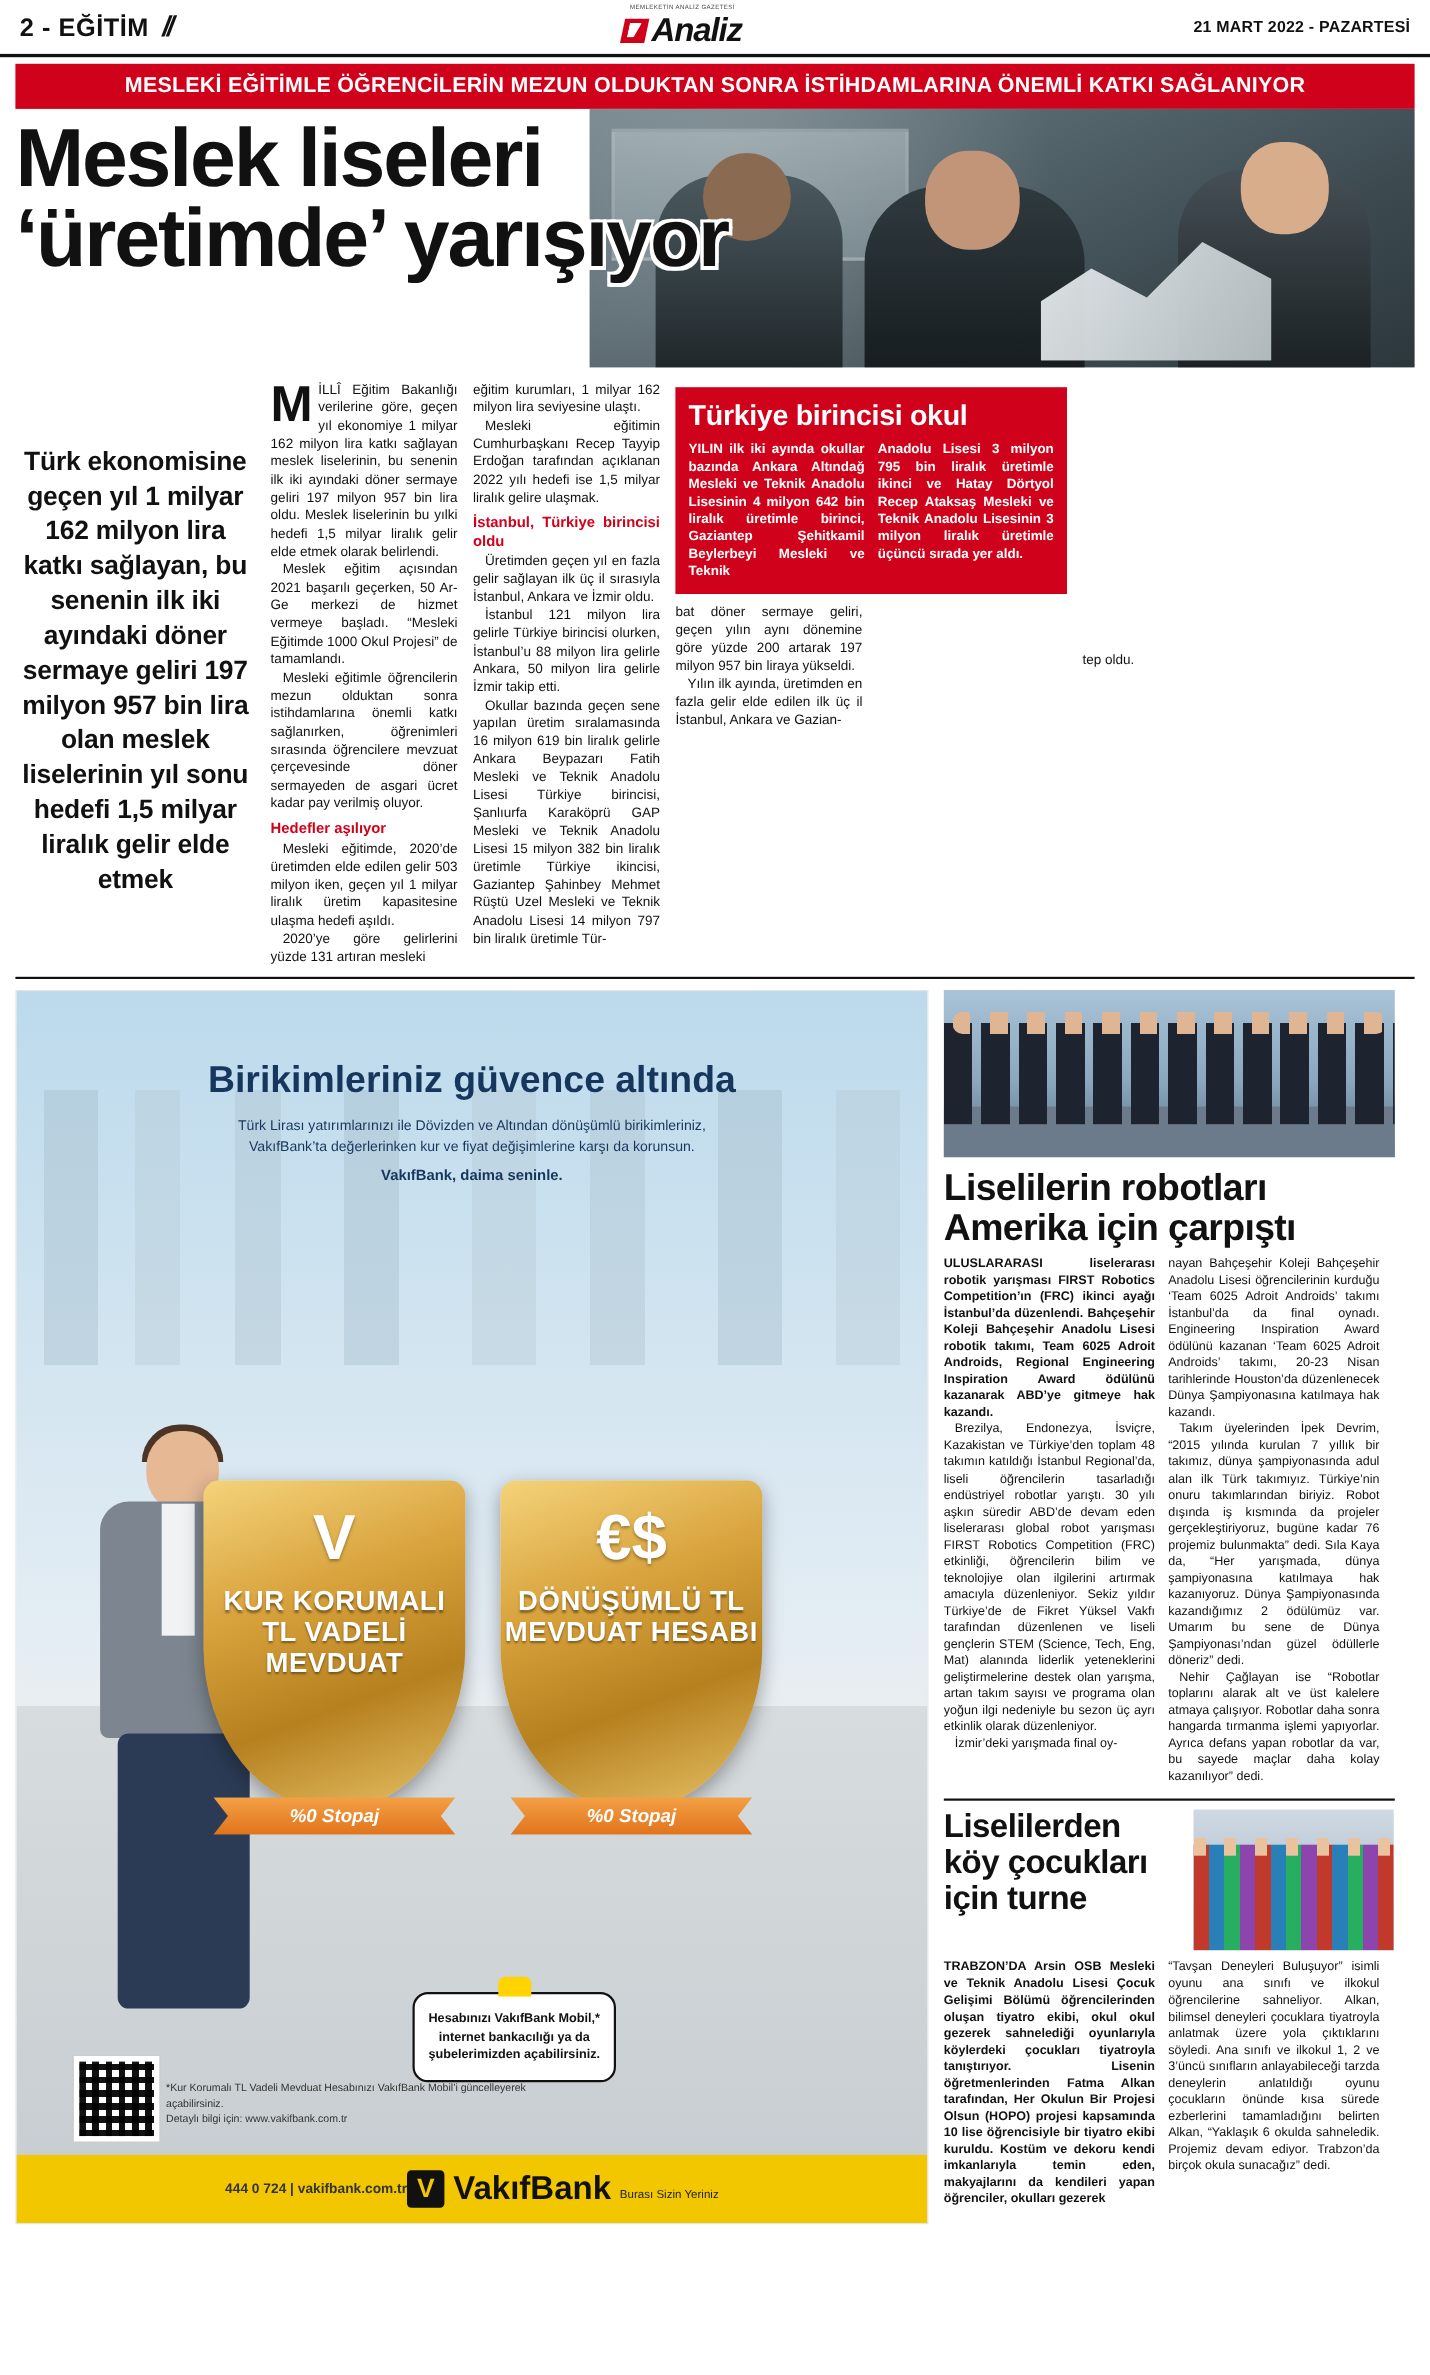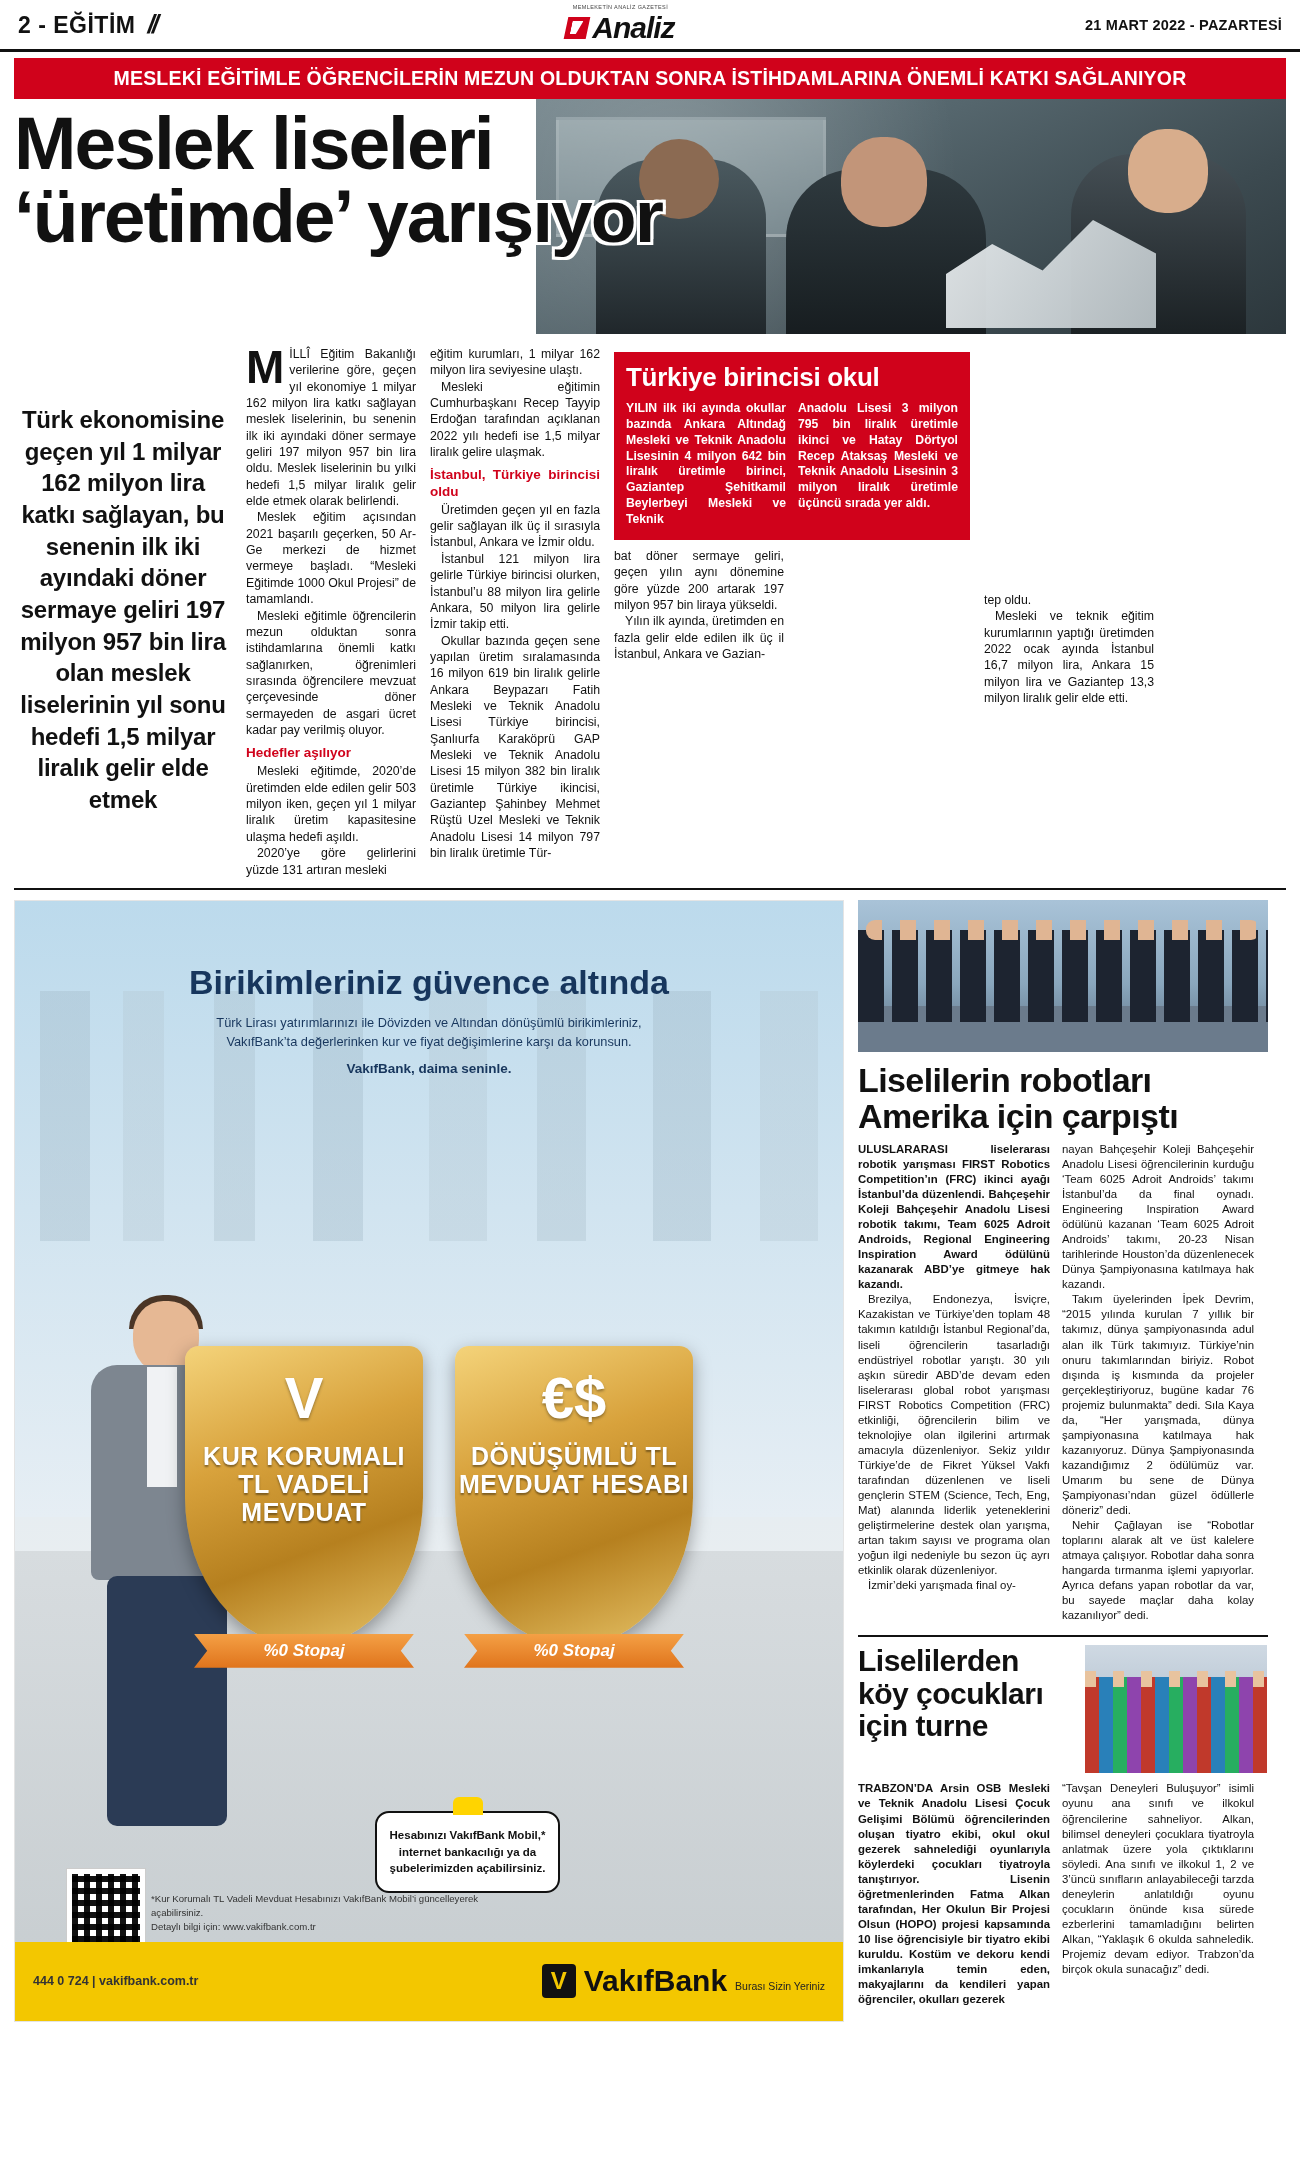--- a/index.html
+++ b/index.html
@@ -147,22 +147,22 @@
     border-radius:14px; padding:14px 12px; font-size:11.5px; line-height:1.45; text-align:center; font-weight:bold;
   }
   .ad-callout:before{ content:""; position:absolute; top:-16px; left:76px; width:30px;height:18px;background:#ffd400;border-radius:6px 6px 0 0;}
   .qr { position:absolute; left:52px; bottom:74px; width:78px; height:78px;
     background:
       repeating-linear-gradient(90deg,#111 0 6px,#fff 6px 12px),
       repeating-linear-gradient(0deg,#111 0 6px,#fff 6px 12px);
     background-blend-mode:multiply; border:5px solid #fff; outline:1px solid #ccc;}
   .ad-legal { position:absolute; left:136px; bottom:86px; width:350px; font-size:9.6px; line-height:1.5; color:#333;}
   .ad-footer {
-    position:absolute; left:0; right:0; bottom:0; height:79px; background:#f3c700;
-    display:flex; align-items:center; justify-content:space-between; padding:0 18px;
+    position:absolute; left:0; right:0; bottom:0; height:62px; background:#f3c700;
+    display:flex; align-items:center; justify-content:center; padding:0 18px;
   }
   .ad-footer .phone { font-size:12.5px; font-weight:bold; color:#333; }
   .ad-brand { display:flex; align-items:center; gap:8px; }
   .ad-brand .bmark { width:34px;height:34px;background:#111;color:#f3c700;font-weight:bold;
      display:flex;align-items:center;justify-content:center;font-size:24px;border-radius:4px;}
   .ad-brand .bname { font-size:30px; font-weight:bold; color:#111; }
   .ad-brand .bslogan{ font-size:10.5px; color:#222; margin-top:10px;}
   .ad-social { position:absolute; left:52px; bottom:16px; display:flex; align-items:center; gap:4px; font-size:10px;}
   .ad-social i { width:15px;height:15px;display:inline-block;border-radius:3px;color:#fff;font-style:normal;
      font-size:10px;text-align:center;line-height:15px;}
@@ -262,21 +262,20 @@
       <div style="display:flex; gap:14px; margin-top:8px;">
         <div class="col">
           <p class="first">bat döner sermaye geliri, geçen yılın aynı dönemine göre yüzde 200 artarak 197 milyon 957 bin liraya yükseldi.</p>
           <p>Yılın ilk ayında, üretimden en fazla gelir elde edilen ilk üç il İstanbul, Ankara ve Gazian-</p>
         </div>
       </div>
     </div>
 
     <div class="col" style="padding-top:246px;">
       <p class="first">tep oldu.</p>
-      <p>Mesleki ve teknik eğitim kurumlarının yaptığı üretimden 2022 ocak ayında İstanbul 16,7 milyon lira, Ankara 15 milyon lira ve Gaziantep 13,3 milyon liralık gelir elde etti.</p>
     </div>
 
   </div>
 
   <hr class="rule">
 
   <div class="lower">
 
     <div class="ad">
       <div class="ad-sky"></div>

